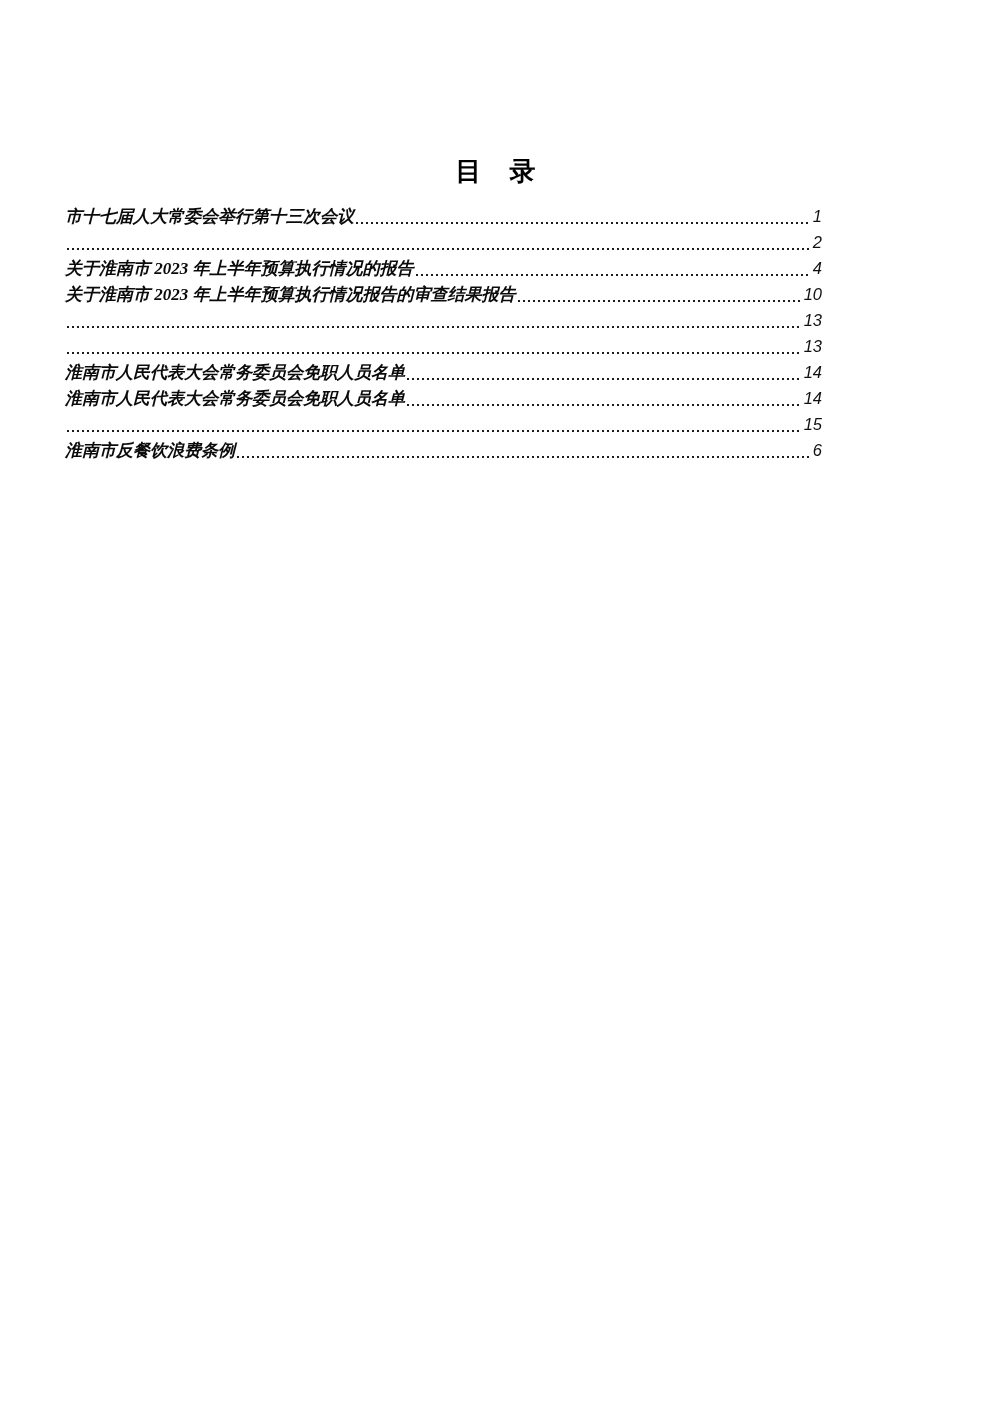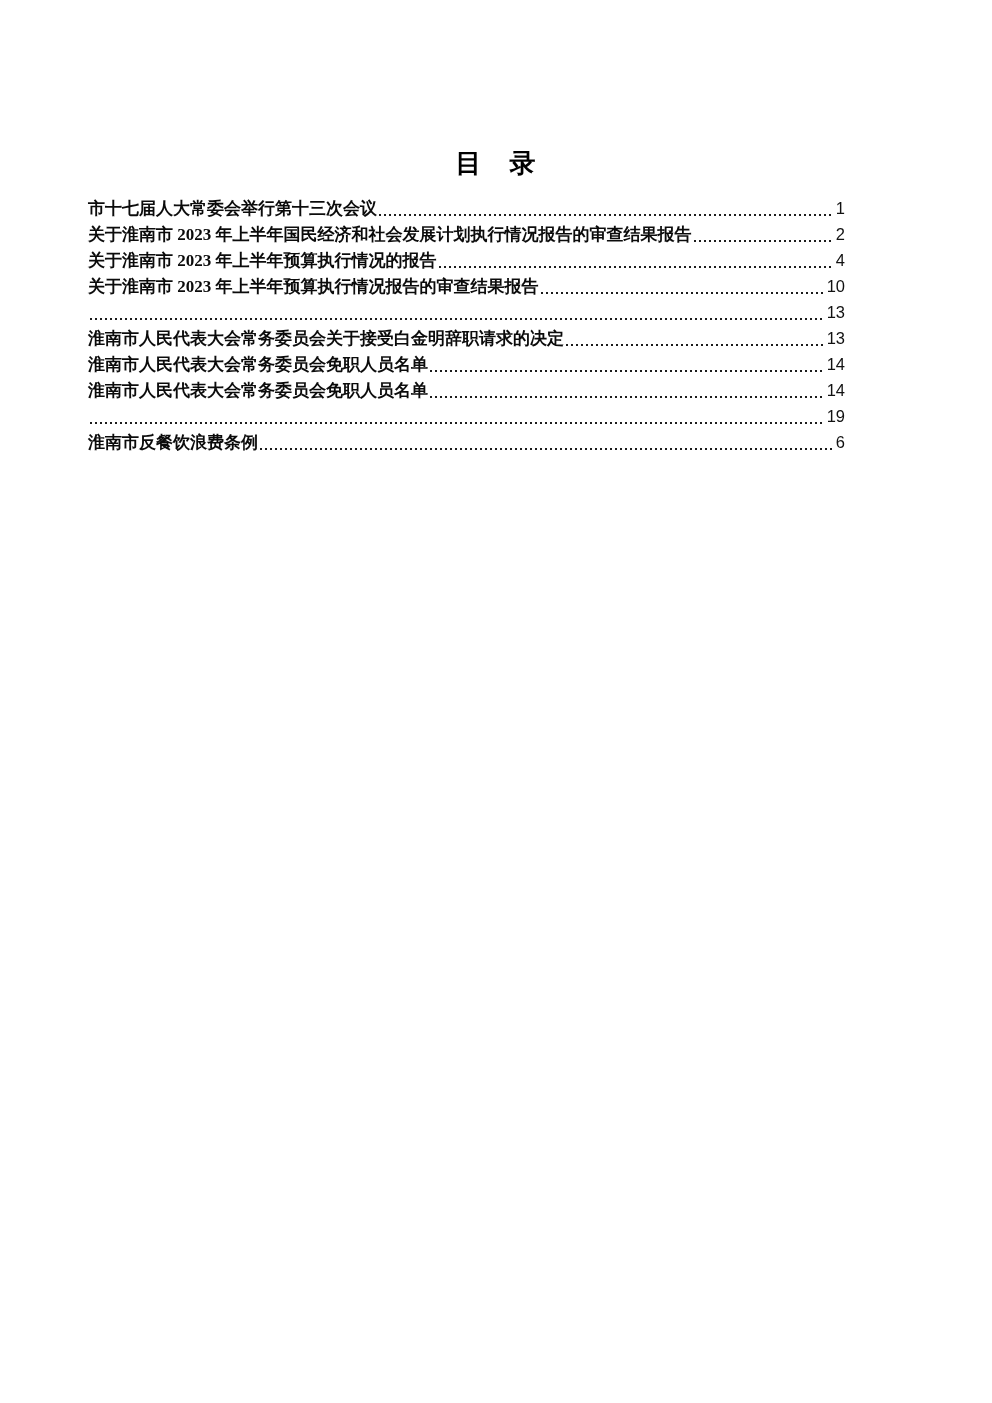--- a/index.html
+++ b/index.html
@@ -10,32 +10,33 @@
   .page {
     position: relative;
     width: 992px;
     height: 1403px;
     background: #ffffff;
     overflow: hidden;
     font-family: "Liberation Serif", "DejaVu Serif", serif;
     color: #000000;
   }
   .doc-title {
-    margin: 0;
+    margin: 8px;
     padding-top: 150px;
     text-align: center;
     font-size: 26px;
     line-height: 28px;
     font-weight: 700;
     letter-spacing: 1px;
     color: #000000;
   }
   .toc {
-    margin: 17px 0 0 88px;
+    margin: 17px 0 0 65px;
     width: 757px;
+    font-style: italic;
   }
   .toc-row {
     display: flex;
     align-items: baseline;
     height: 26px;
     line-height: 26px;
     cursor: default;
   }
   .toc-label {
     white-space: nowrap;
@@ -80,21 +81,20 @@
 
   <div class="toc">
 
     <div class="toc-row">
       <span class="toc-label">市十七届人大常委会举行第十三次会议</span>
       <span class="dots"></span>
       <span class="toc-page">1</span>
     </div>
 
     <div class="toc-row">
-      <span class="toc-label">关于淮南市 2023 年上半年国民经济和社会发展计划执行情况报告的审查结果报告</span>
       <span class="dots"></span>
       <span class="toc-page">2</span>
     </div>
 
     <div class="toc-row">
       <span class="toc-label">关于淮南市 2023 年上半年预算执行情况的报告</span>
       <span class="dots"></span>
       <span class="toc-page">4</span>
     </div>
 
@@ -104,40 +104,39 @@
       <span class="toc-page">10</span>
     </div>
 
 
     <div class="toc-row">
       <span class="dots"></span>
       <span class="toc-page">13</span>
     </div>
 
     <div class="toc-row">
-      <span class="toc-label">淮南市人民代表大会常务委员会关于接受白金明辞职请求的决定</span>
       <span class="dots"></span>
       <span class="toc-page">13</span>
     </div>
 
     <div class="toc-row">
       <span class="toc-label">淮南市人民代表大会常务委员会免职人员名单</span>
       <span class="dots"></span>
       <span class="toc-page">14</span>
     </div>
 
     <div class="toc-row">
       <span class="toc-label">淮南市人民代表大会常务委员会免职人员名单</span>
       <span class="dots"></span>
       <span class="toc-page">14</span>
     </div>
 
     <div class="toc-row">
       <span class="dots"></span>
-      <span class="toc-page">19</span>
+      <span class="toc-page">15</span>
     </div>
 
     <div class="toc-row">
       <span class="toc-label">淮南市反餐饮浪费条例</span>
       <span class="dots"></span>
       <span class="toc-page">6</span>
     </div>
 
   </div>
 </div>

